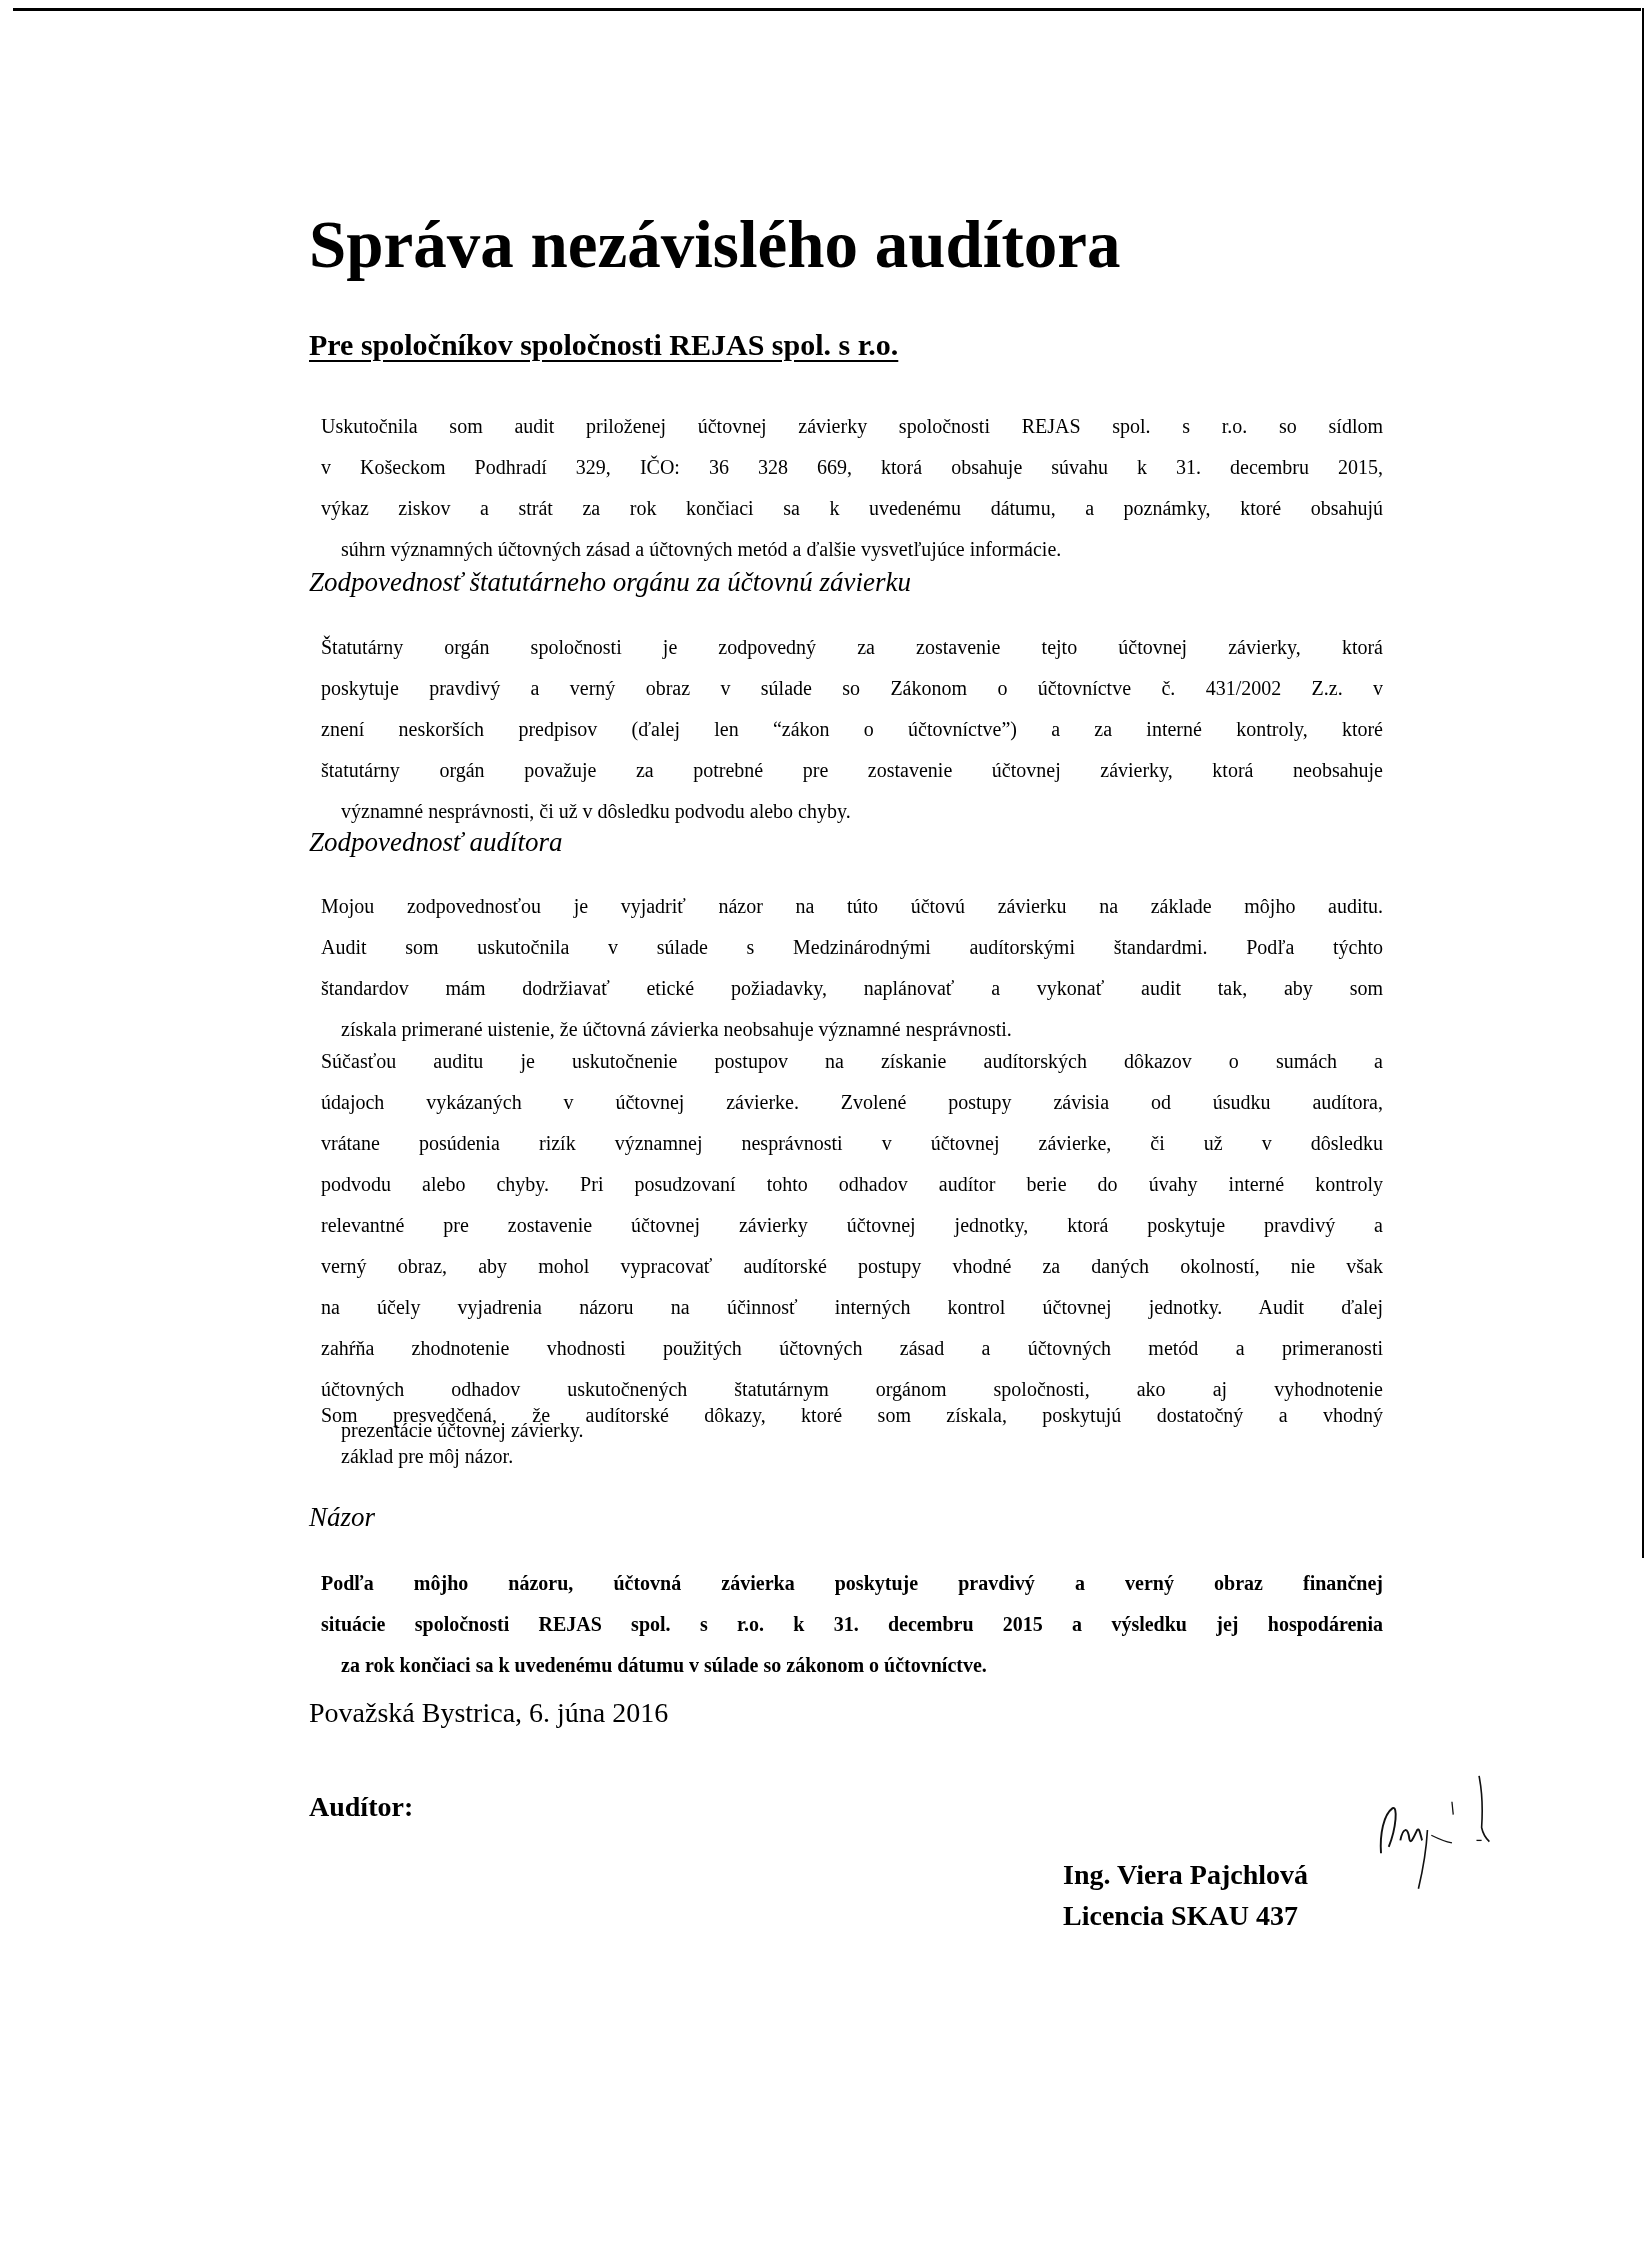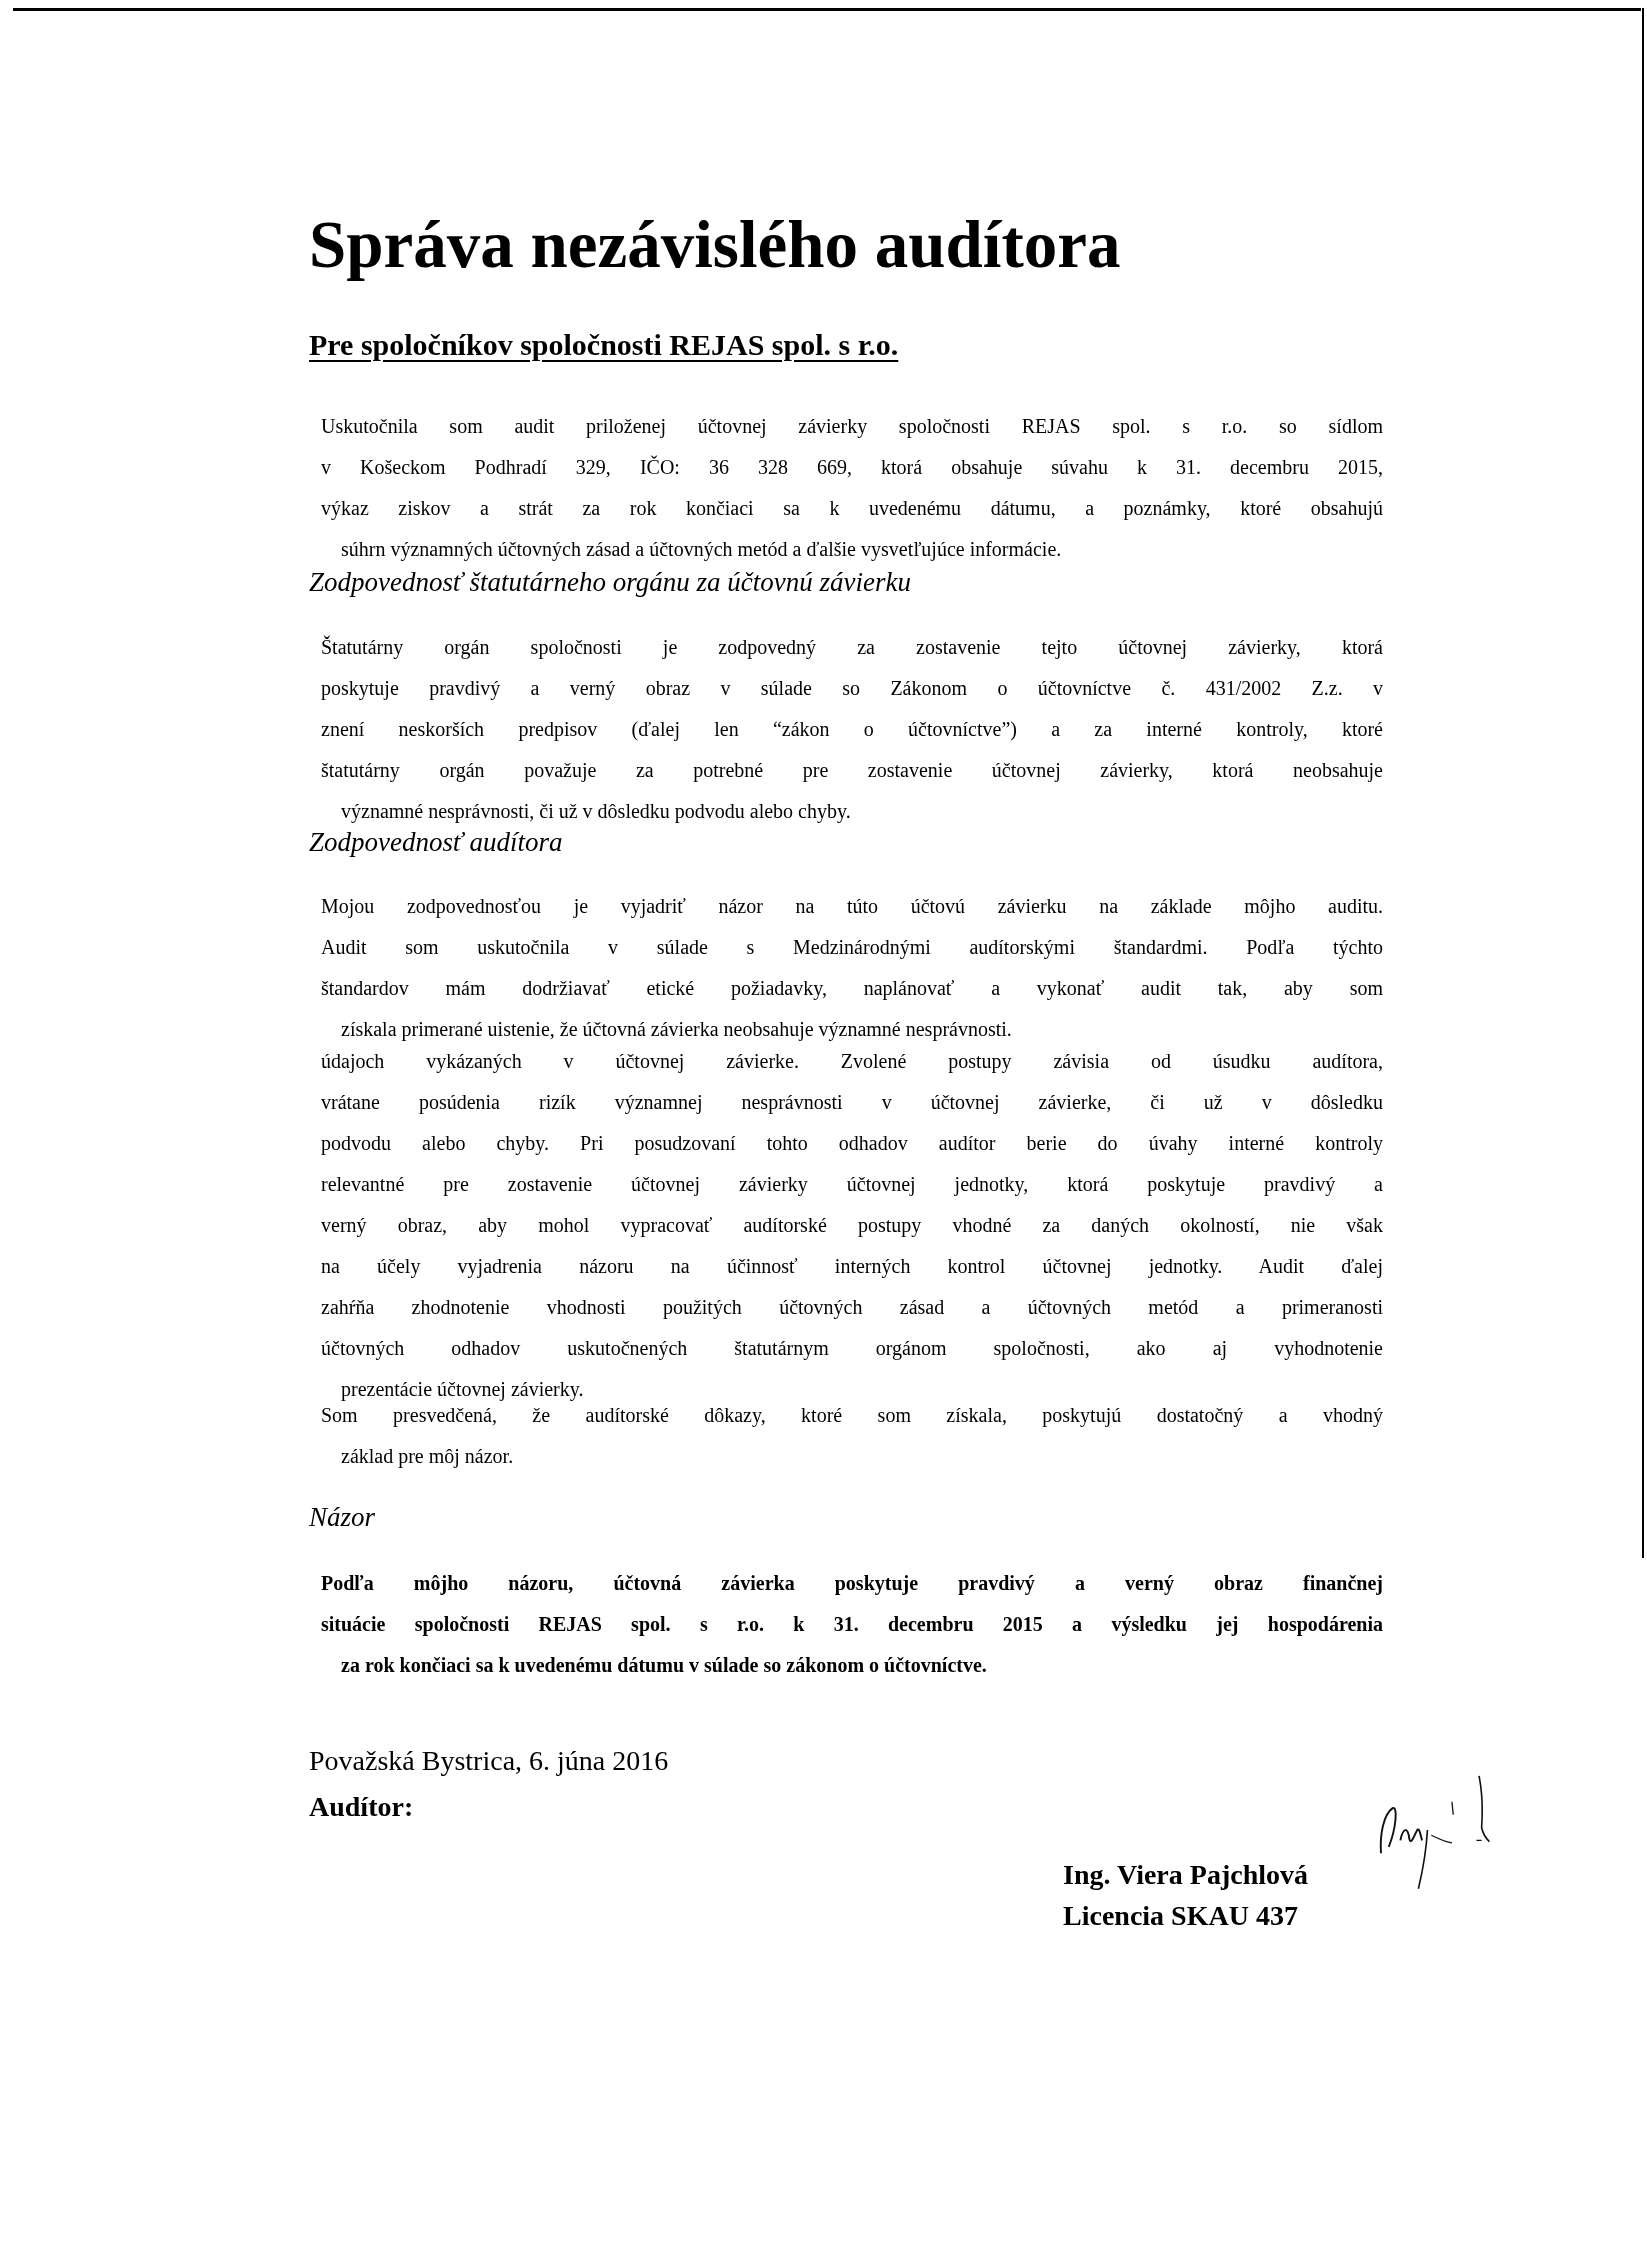--- a/index.html
+++ b/index.html
@@ -87,21 +87,20 @@
     .line.last {
       text-align-last: left;
       margin-left: 20px;
     }
     .place-date {
       position: absolute;
       left: 0;
       top: 1692px;
       font-size: 28px;
       line-height: 41px;
-      margin-top: 48px;
     }
     .auditor-label {
       position: absolute;
       left: 0;
       top: 1786px;
       font-size: 28px;
       font-weight: bold;
       line-height: 41px;
       font-family: Liberation Serif, serif;
     }
@@ -152,20 +151,21 @@
 
   <div class="heading-it" style="top:822px;">Zodpovednosť audítora</div>
   <div class="block" style="top:886px;">
     <span class="line">Mojou zodpovednosťou je vyjadriť názor na túto účtovú závierku na základe môjho auditu.</span>
     <span class="line">Audit som uskutočnila v súlade s Medzinárodnými audítorskými štandardmi. Podľa  týchto</span>
     <span class="line">štandardov mám dodržiavať etické požiadavky, naplánovať a vykonať audit tak, aby som</span>
     <span class="line last">získala primerané uistenie, že účtovná závierka neobsahuje významné nesprávnosti.</span>
   </div>
 
   <div class="block" style="top:1041px;">
+    <span class="line">Súčasťou auditu je uskutočnenie postupov na získanie audítorských dôkazov o sumách a</span>
     <span class="line">údajoch vykázaných v účtovnej závierke. Zvolené postupy závisia od úsudku audítora,</span>
     <span class="line">vrátane posúdenia rizík významnej nesprávnosti v účtovnej závierke, či už v dôsledku</span>
     <span class="line">podvodu alebo chyby. Pri posudzovaní tohto odhadov audítor berie do úvahy interné kontroly</span>
     <span class="line">relevantné pre zostavenie účtovnej závierky účtovnej jednotky, ktorá poskytuje pravdivý a</span>
     <span class="line">verný obraz, aby mohol vypracovať audítorské postupy vhodné za daných okolností, nie však</span>
     <span class="line">na účely vyjadrenia názoru na účinnosť interných kontrol účtovnej jednotky. Audit ďalej</span>
     <span class="line">zahŕňa zhodnotenie vhodnosti použitých účtovných zásad a účtovných metód a  primeranosti</span>
     <span class="line">účtovných odhadov uskutočnených štatutárnym orgánom spoločnosti, ako aj vyhodnotenie</span>
     <span class="line last">prezentácie účtovnej závierky.</span>
   </div>

